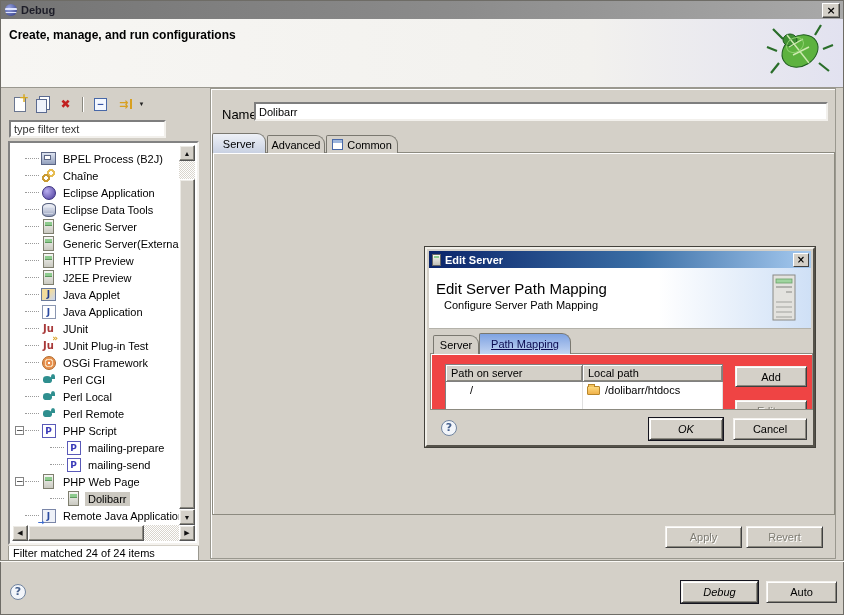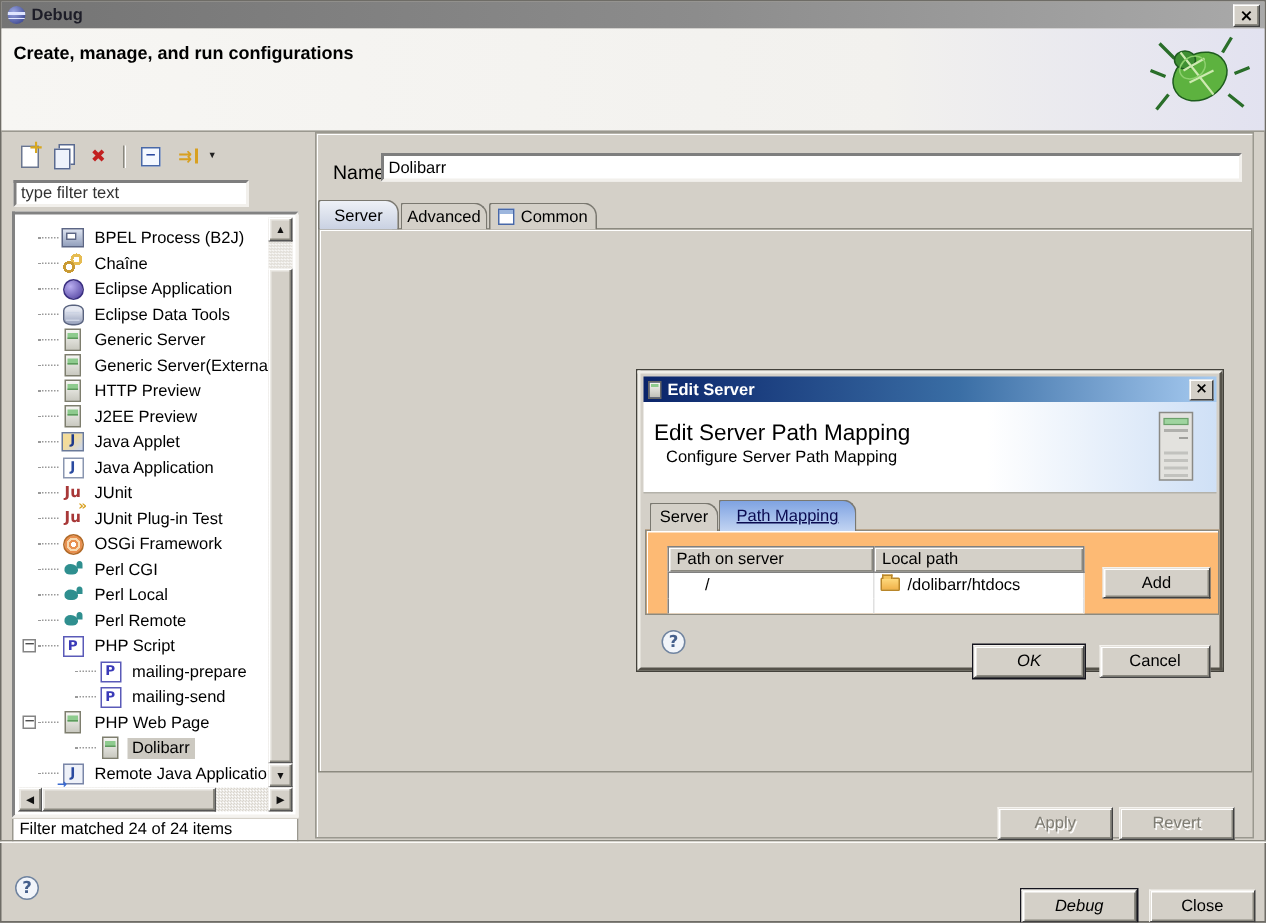--- a/index.html
+++ b/index.html
@@ -6,21 +6,21 @@
   *{box-sizing:border-box;}
   #app{position:relative;width:844px;height:615px;background:#d4d0c8;
        font-family:"Liberation Sans","DejaVu Sans",sans-serif;font-size:11px;color:#000;
        overflow:hidden;box-shadow:inset 0 0 0 1px #6e6c66;}
   .abs{position:absolute;}
   .lbl{position:absolute;font-size:13px;white-space:nowrap;}
 
   
   .btn{position:absolute;background:#d4d0c8;border:1px solid;border-color:#f4f2ee #404040 #404040 #f4f2ee;
        box-shadow:inset 1px 1px 0 #fff,inset -1px -1px 0 #8a887f;
-       display:flex;align-items:center;justify-content:center;font-size:11px;cursor:default;margin-top:12px;}
+       display:flex;align-items:center;justify-content:center;font-size:11px;cursor:default;}
   .btn.default{box-shadow:0 0 0 1px #14141e,inset 1px 1px 0 #fff,inset -1px -1px 0 #8a887f;font-style:italic;}
   .btn.disabled{color:#7f7d74;text-shadow:1px 1px 0 #fff;}
   .tin{position:absolute;background:#fff;border:2px solid;border-color:#7e7e7e #f2f0ec #f2f0ec #7e7e7e;
        font-family:"Liberation Sans",sans-serif;font-size:11px;padding:0 3px;margin:0;}
   input.tin{outline:none;}
   .tin.disabled{background:#dbd8d1;color:#84827a;}
   .combo{position:absolute;height:20px;background:#fff;border:2px solid;border-color:#7e7e7e #f2f0ec #f2f0ec #7e7e7e;}
   .combo .ct{position:absolute;left:3px;top:2px;right:18px;white-space:nowrap;overflow:hidden;}
   .combo .ca{position:absolute;top:0;right:0;bottom:0;width:16px;background:#d4d0c8;
              border:1px solid;border-color:#fff #404040 #404040 #fff;box-shadow:inset -1px -1px 0 #8a887f;
@@ -144,21 +144,21 @@
   .mini-server{width:9px;height:12px;background:linear-gradient(#f6f6f3,#c0c0b8);border:1px solid #666;position:relative;}
   .mini-server::after{content:"";position:absolute;top:1px;left:1px;right:1px;height:2px;background:#8ecb8e;}
   .dlg-close{margin-left:auto;margin-right:2px;width:16px;height:14px;background:#d4d0c8;
              border:1px solid;border-color:#fff #404040 #404040 #fff;color:#000;
              font:bold 10px/12px "DejaVu Sans",sans-serif;text-align:center;}
   .dlg-header{position:absolute;left:2px;top:19px;right:2px;height:61px;
               background:linear-gradient(90deg,#ffffff 60%,#cfe0f6);border-bottom:1px solid #b4b2aa;}
   .dlg-h1{position:absolute;left:7px;top:12px;font-size:15px;font-weight:normal;}
   .dlg-h2{position:absolute;left:15px;top:31px;font-size:11px;}
   .tower{position:absolute;right:12px;top:5px;}
-  .dlg-content{position:absolute;left:3px;top:104px;width:383px;height:57px;background:#fdba74;
+  .dlg-content{position:absolute;left:3px;top:104px;width:383px;height:57px;background:#ef4444;
                border:1px solid #8c8a80;box-shadow:inset 1px 1px 0 #fff;overflow:hidden;}
   .ptable{position:absolute;left:14px;top:10px;width:278px;border-collapse:collapse;background:#fff;
           border:1px solid #808080;font-size:11px;}
   .ptable th{height:17px;background:#d4d0c8;font-weight:normal;text-align:left;padding:0 5px;
              border-right:1px solid #808080;border-bottom:1px solid #808080;
              box-shadow:inset 1px 1px 0 #fff,inset -1px -1px 0 #8a887f;}
   .ptable td{height:17px;padding:0 4px;border-right:1px solid #e0e0e0;}
   .folder-icon{display:inline-block;width:13px;height:9px;background:linear-gradient(#fdd87c,#f0b24a);
                border:1px solid #b8862a;border-radius:1px;position:relative;margin-right:5px;vertical-align:-1px;}
   .folder-icon::before{content:"";position:absolute;top:-3px;left:0;width:5px;height:2px;
@@ -383,21 +383,21 @@
   <span class="lbl" style="left:230px;top:468px;">URL:</span>
   <input class="tin disabled" style="left: 262px; top: 464px; width: 316px; height: 19px;" value="http://localhostdolibarr/">
   <input class="tin" style="left: 582px; top: 464px; width: 246px; height: 19px;" value="/index.php">
 
   <div class="btn disabled" style="left:665px;top:526px;width:77px;height:22px;">Apply</div>
   <div class="btn disabled" style="left:746px;top:526px;width:77px;height:22px;">Revert</div>
 
   <div class="etch" style="left:0;top:560px;width:844px;"></div>
   <span class="helpbtn" style="left:10px;top:584px;">?</span>
   <div class="btn default" style="left:681px;top:581px;width:77px;height:22px;">Debug</div>
-  <div class="btn" style="left:766px;top:581px;width:71px;height:22px;">Close</div>
+  <div class="btn" style="left:766px;top:581px;width:71px;height:22px;">Auto</div>
 
   <div class="dialog">
     <div class="dlg-title">
       <span class="mini-server"></span>
       <span>Edit Server</span>
       <span class="dlg-close">×</span>
     </div>
     <div class="dlg-header">
       <span class="dlg-h1">Edit Server Path Mapping</span>
       <span class="dlg-h2">Configure Server Path Mapping</span>

